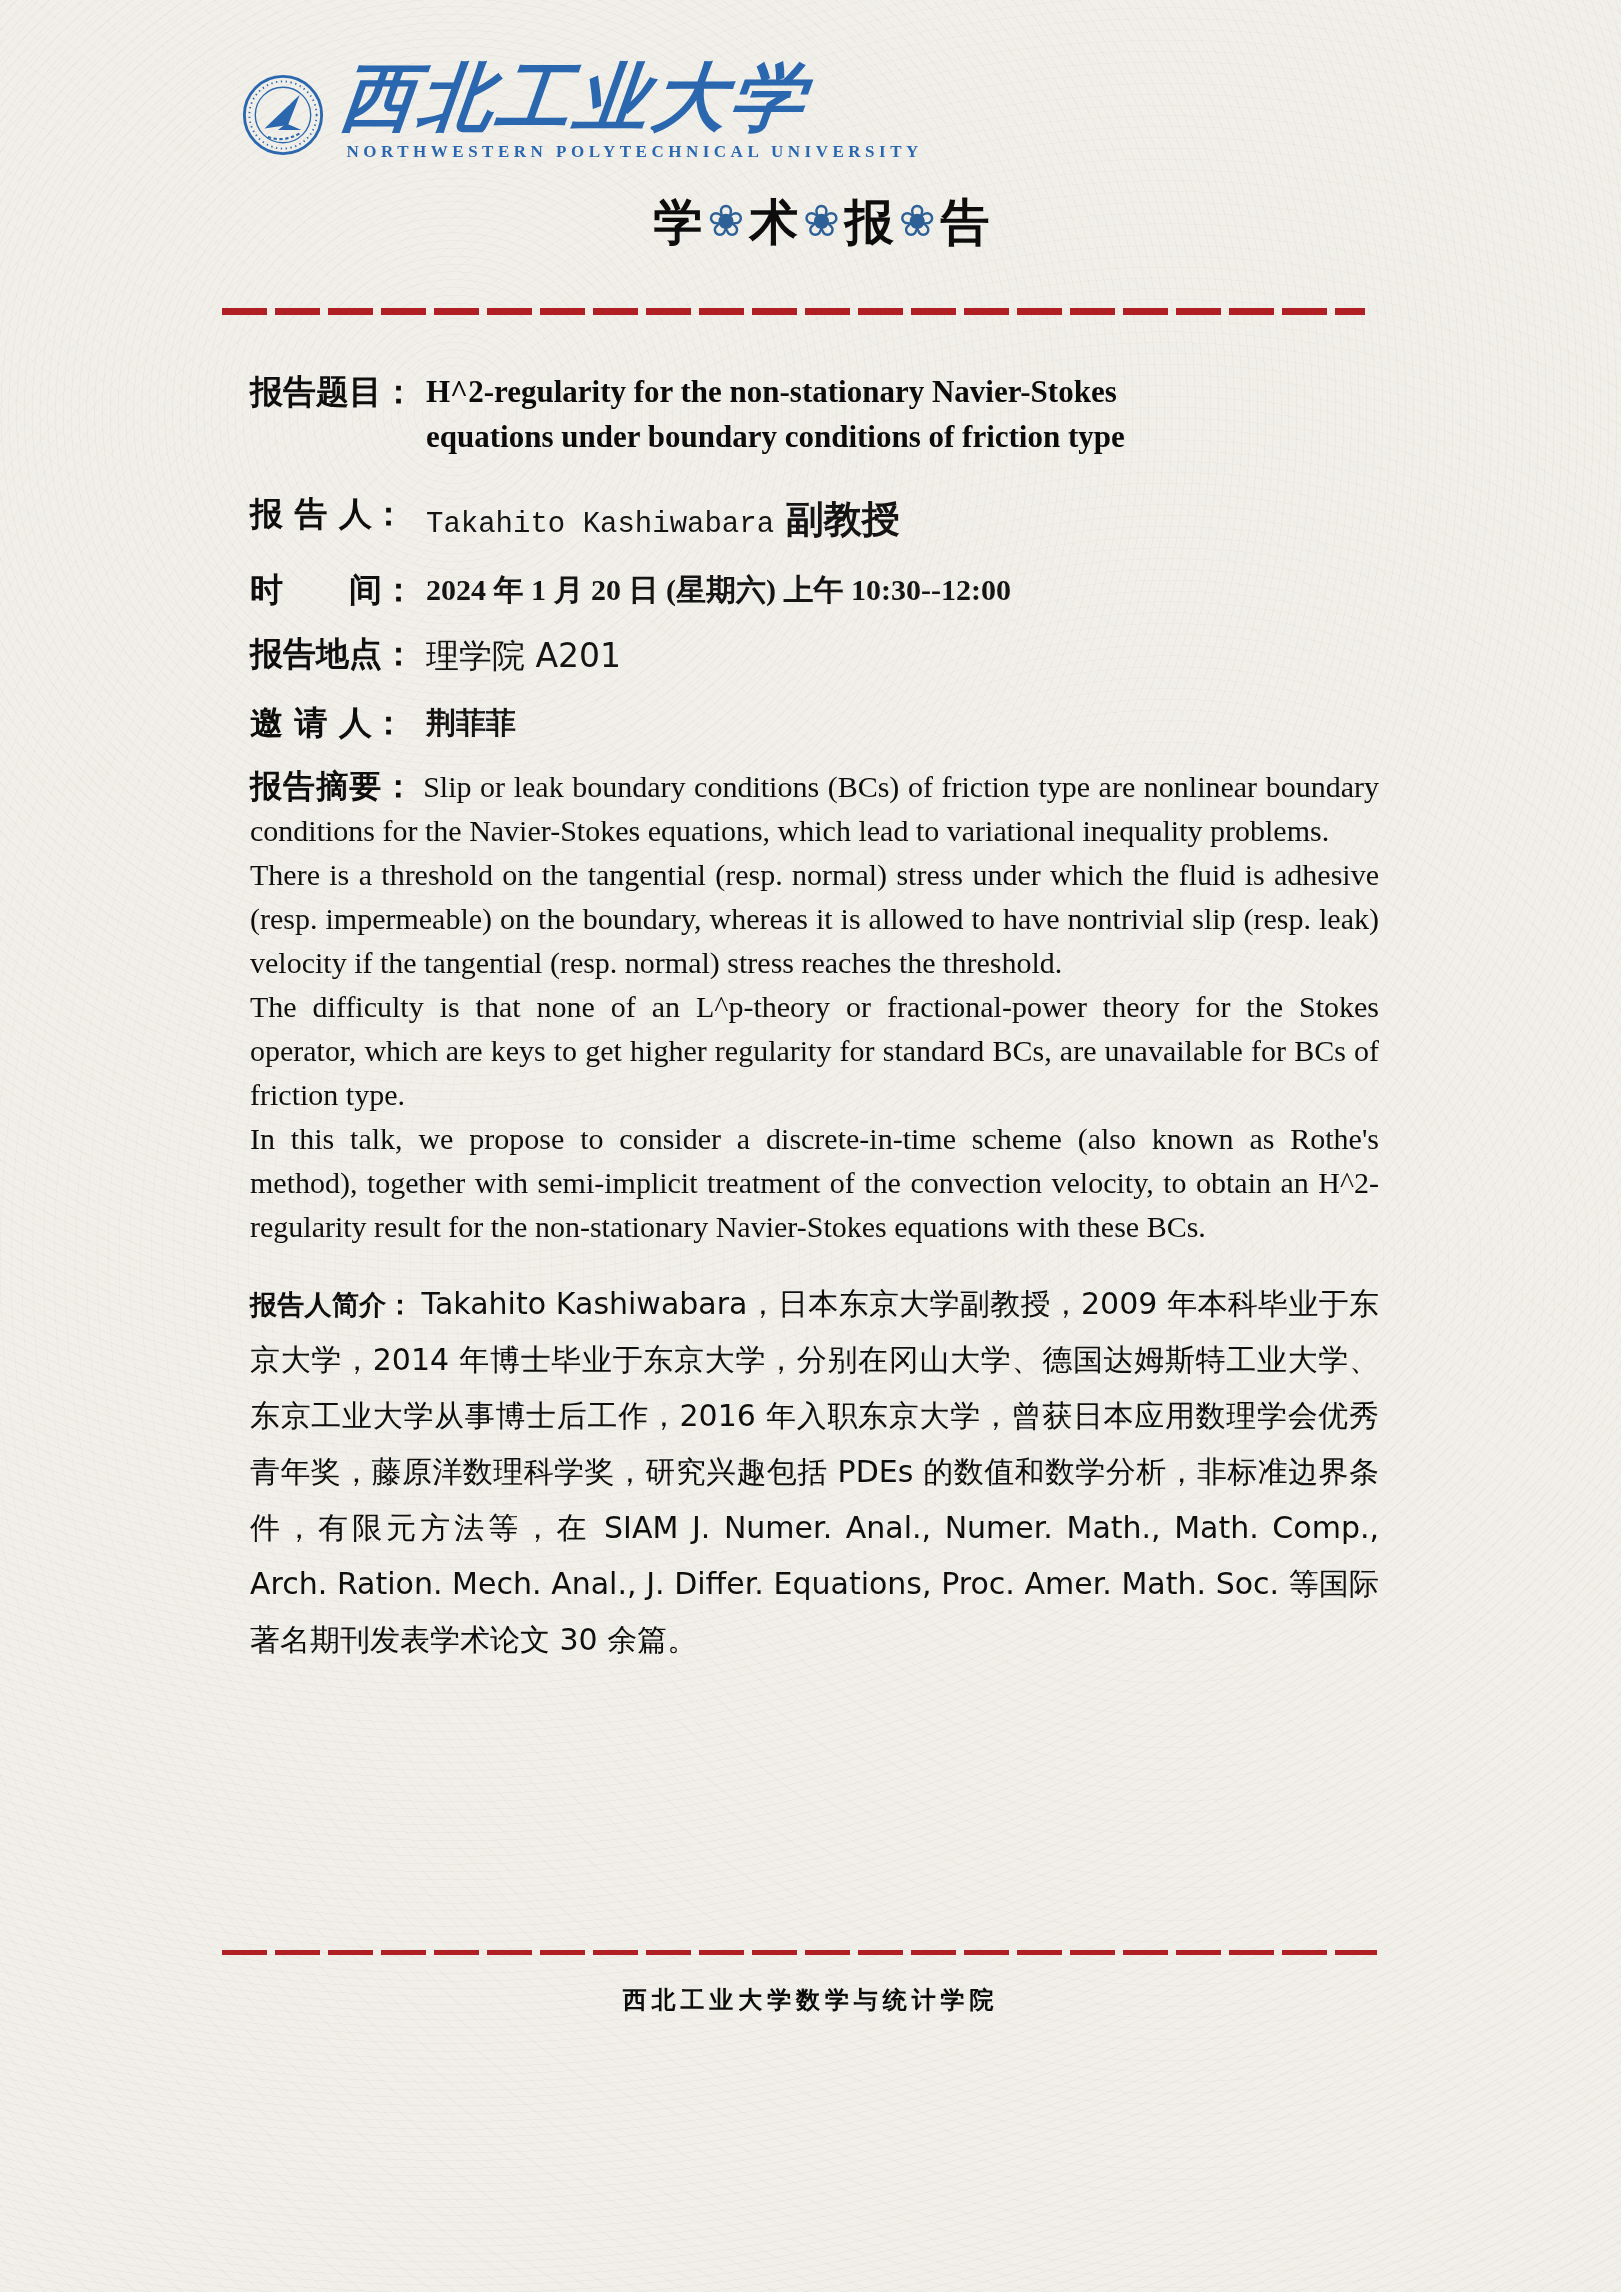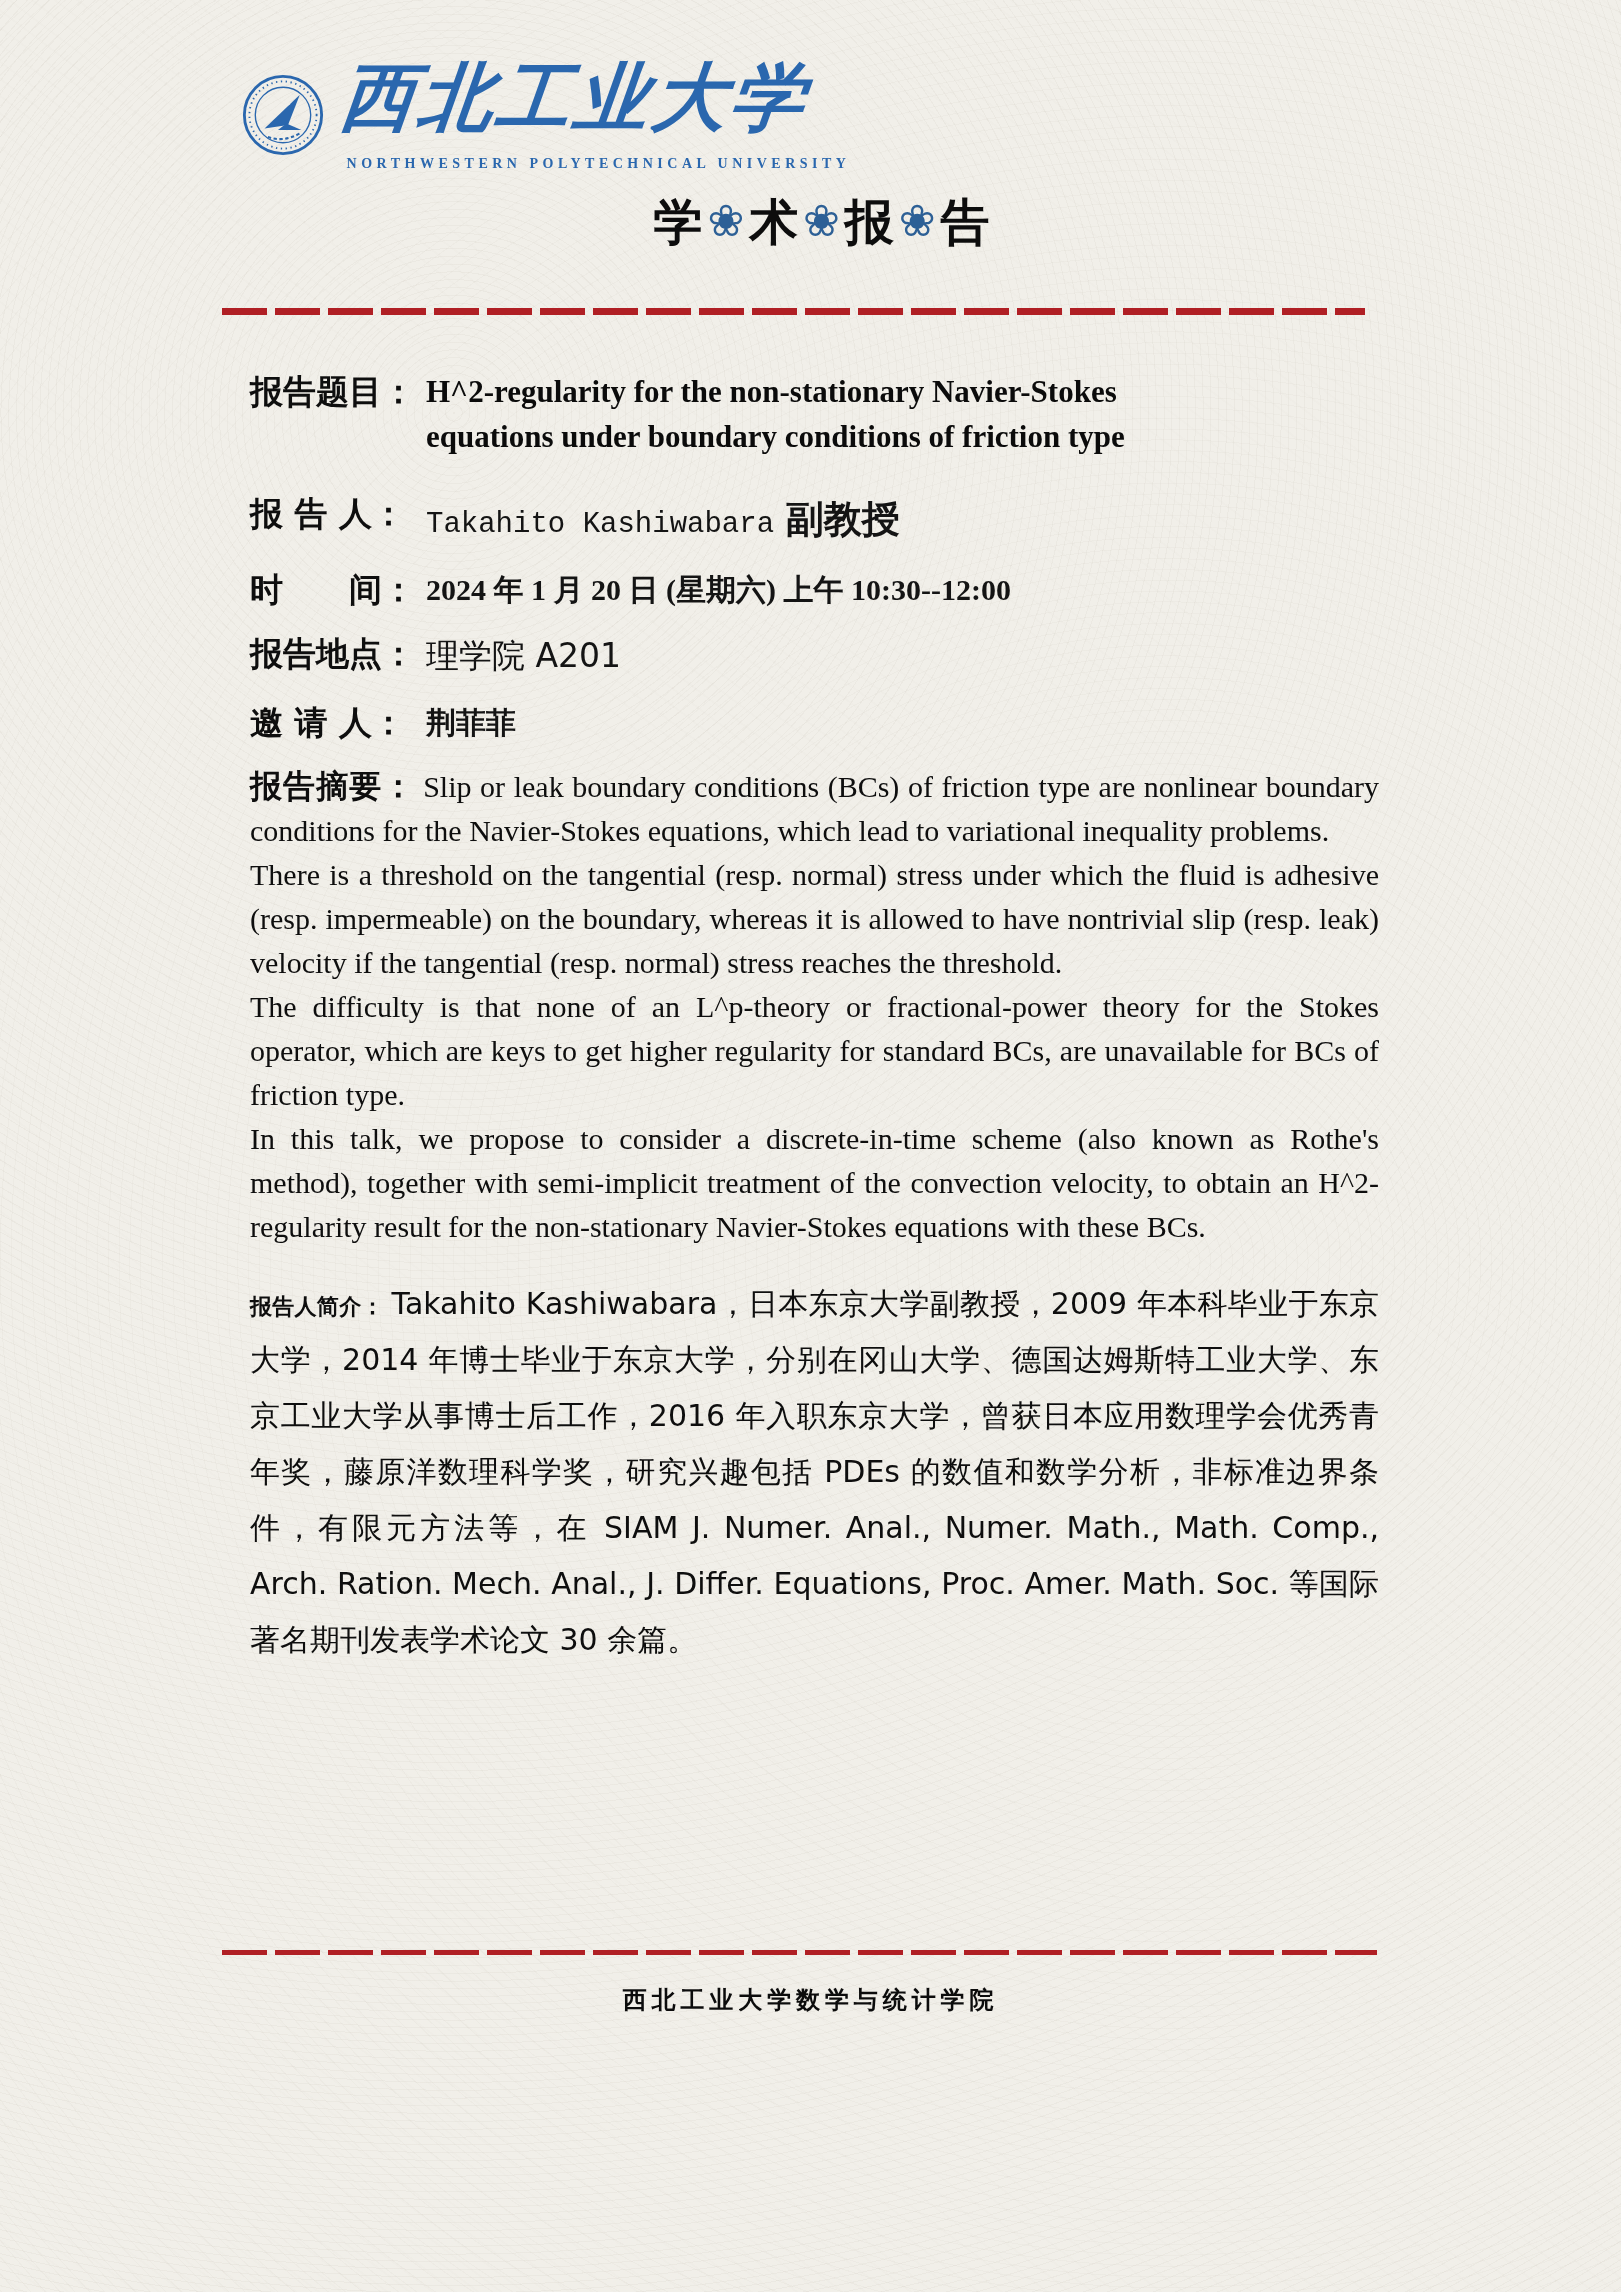--- a/index.html
+++ b/index.html
@@ -21,23 +21,23 @@
   .emblem{width:84px;height:84px;margin-top:13.7px;flex:0 0 auto;}
   .logo-text{display:flex;flex-direction:column;}
   .uni-cn{
     font-family:"DejaVu Serif", serif;
     font-weight:700;font-style:italic;
     font-size:74px;line-height:1.05;
     color:#2a67ae;letter-spacing:3.9px;
     transform:skewX(-6deg);
   }
   .uni-en{
-    margin-top:19px;margin-left:5.9px;
+    margin-top:5px;margin-left:5.9px;
     font-family:"Liberation Serif", serif;
-    font-size:14px;font-weight:700;
+    font-size:17px;font-weight:700;
     letter-spacing:4.5px;color:#2a67ae;
   }
   
   .doc-title{
     position:absolute;top:190px;left:0;width:100%;margin:0;
     text-align:center;
     font-family:"DejaVu Serif", serif;
     font-size:49px;font-weight:700;color:#0d0d0d;letter-spacing:2px;padding-left:12px;
   }
   .doc-title .flower{
@@ -78,21 +78,21 @@
   }
   .abstract p{margin:0;}
   .label.inline{display:inline;margin-right:7.8px;font-size:32px;}
   
   .bio{
     margin-top:27.4px;
     font-family:"DejaVu Sans", sans-serif;
     font-size:30px;line-height:56px;
     text-align:justify;color:#0e0e0e;
   }
-  .bio .label.inline{font-size:22px;}
+  .bio .label.inline{font-size:27px;}
   
   .footer{
     position:absolute;top:1984px;left:0;width:100%;
     text-align:center;
     font-family:"DejaVu Serif", serif;
     font-size:24px;font-weight:700;letter-spacing:4.9px;color:#0c0c0c;
   }
 </style>
 </head>
 <body>

